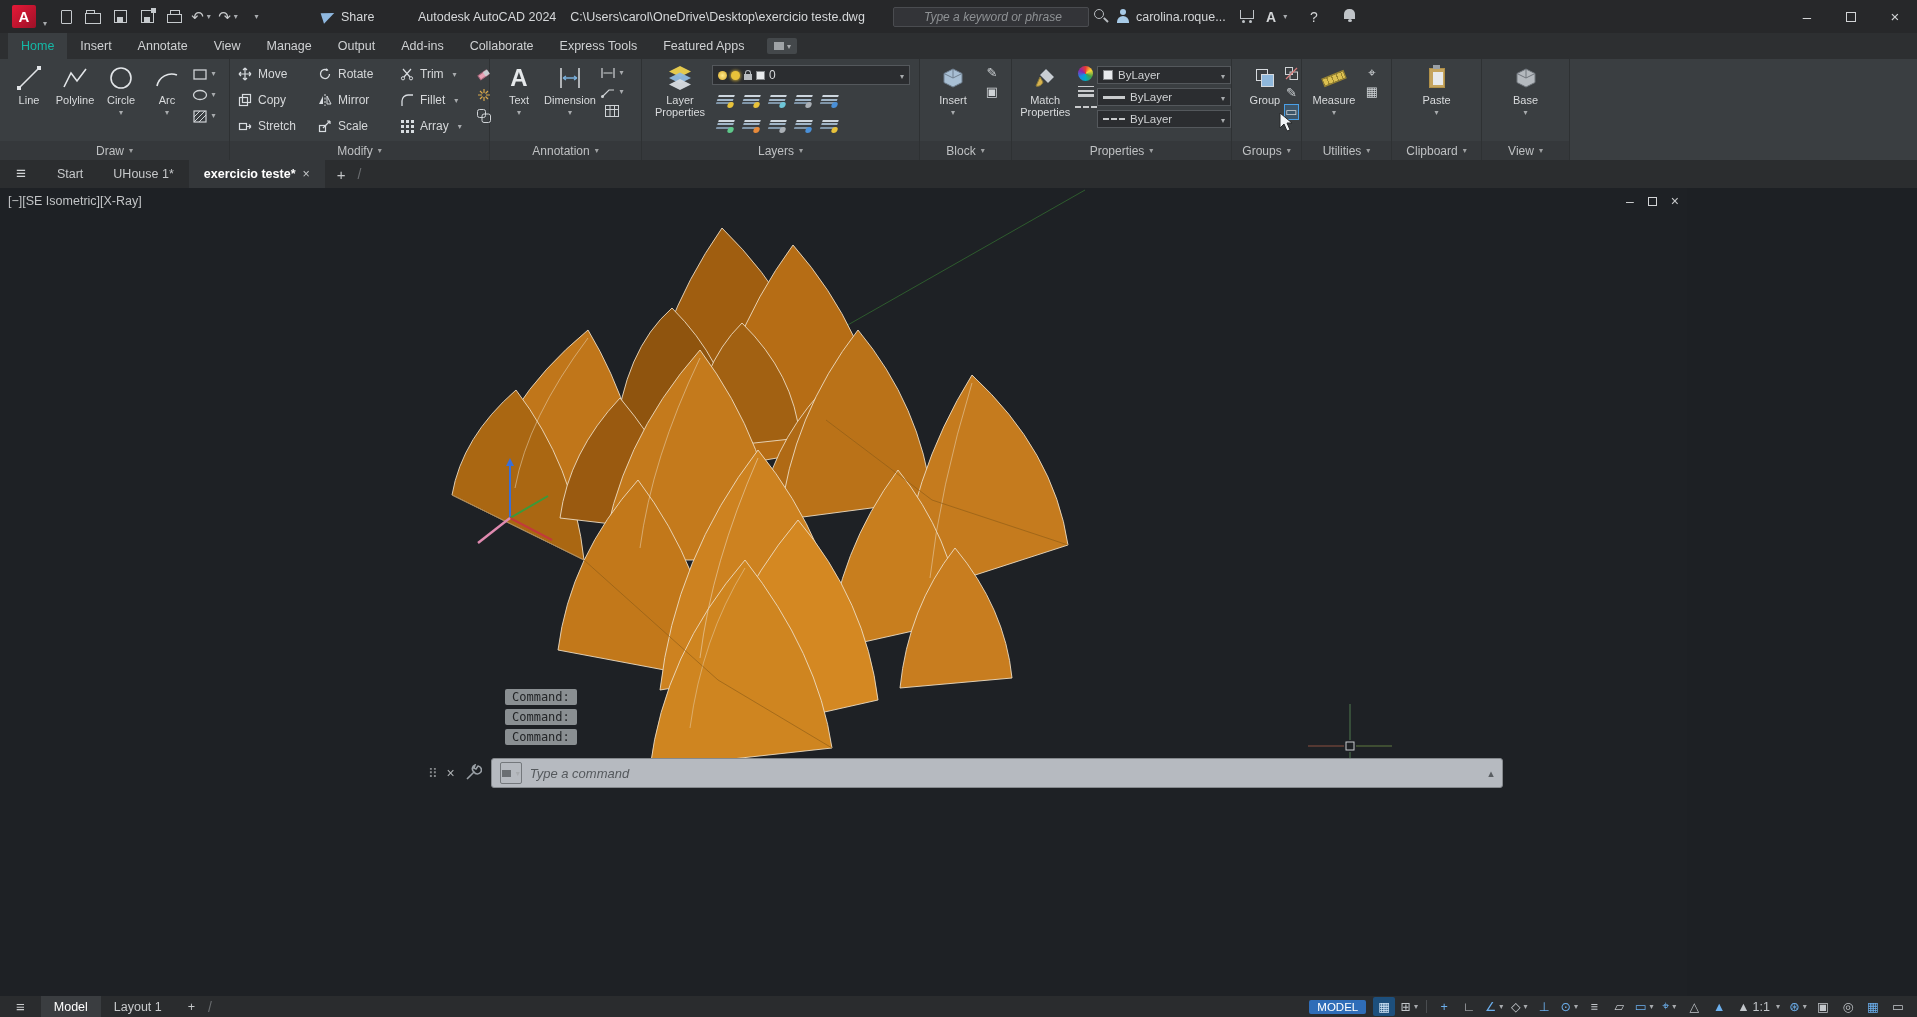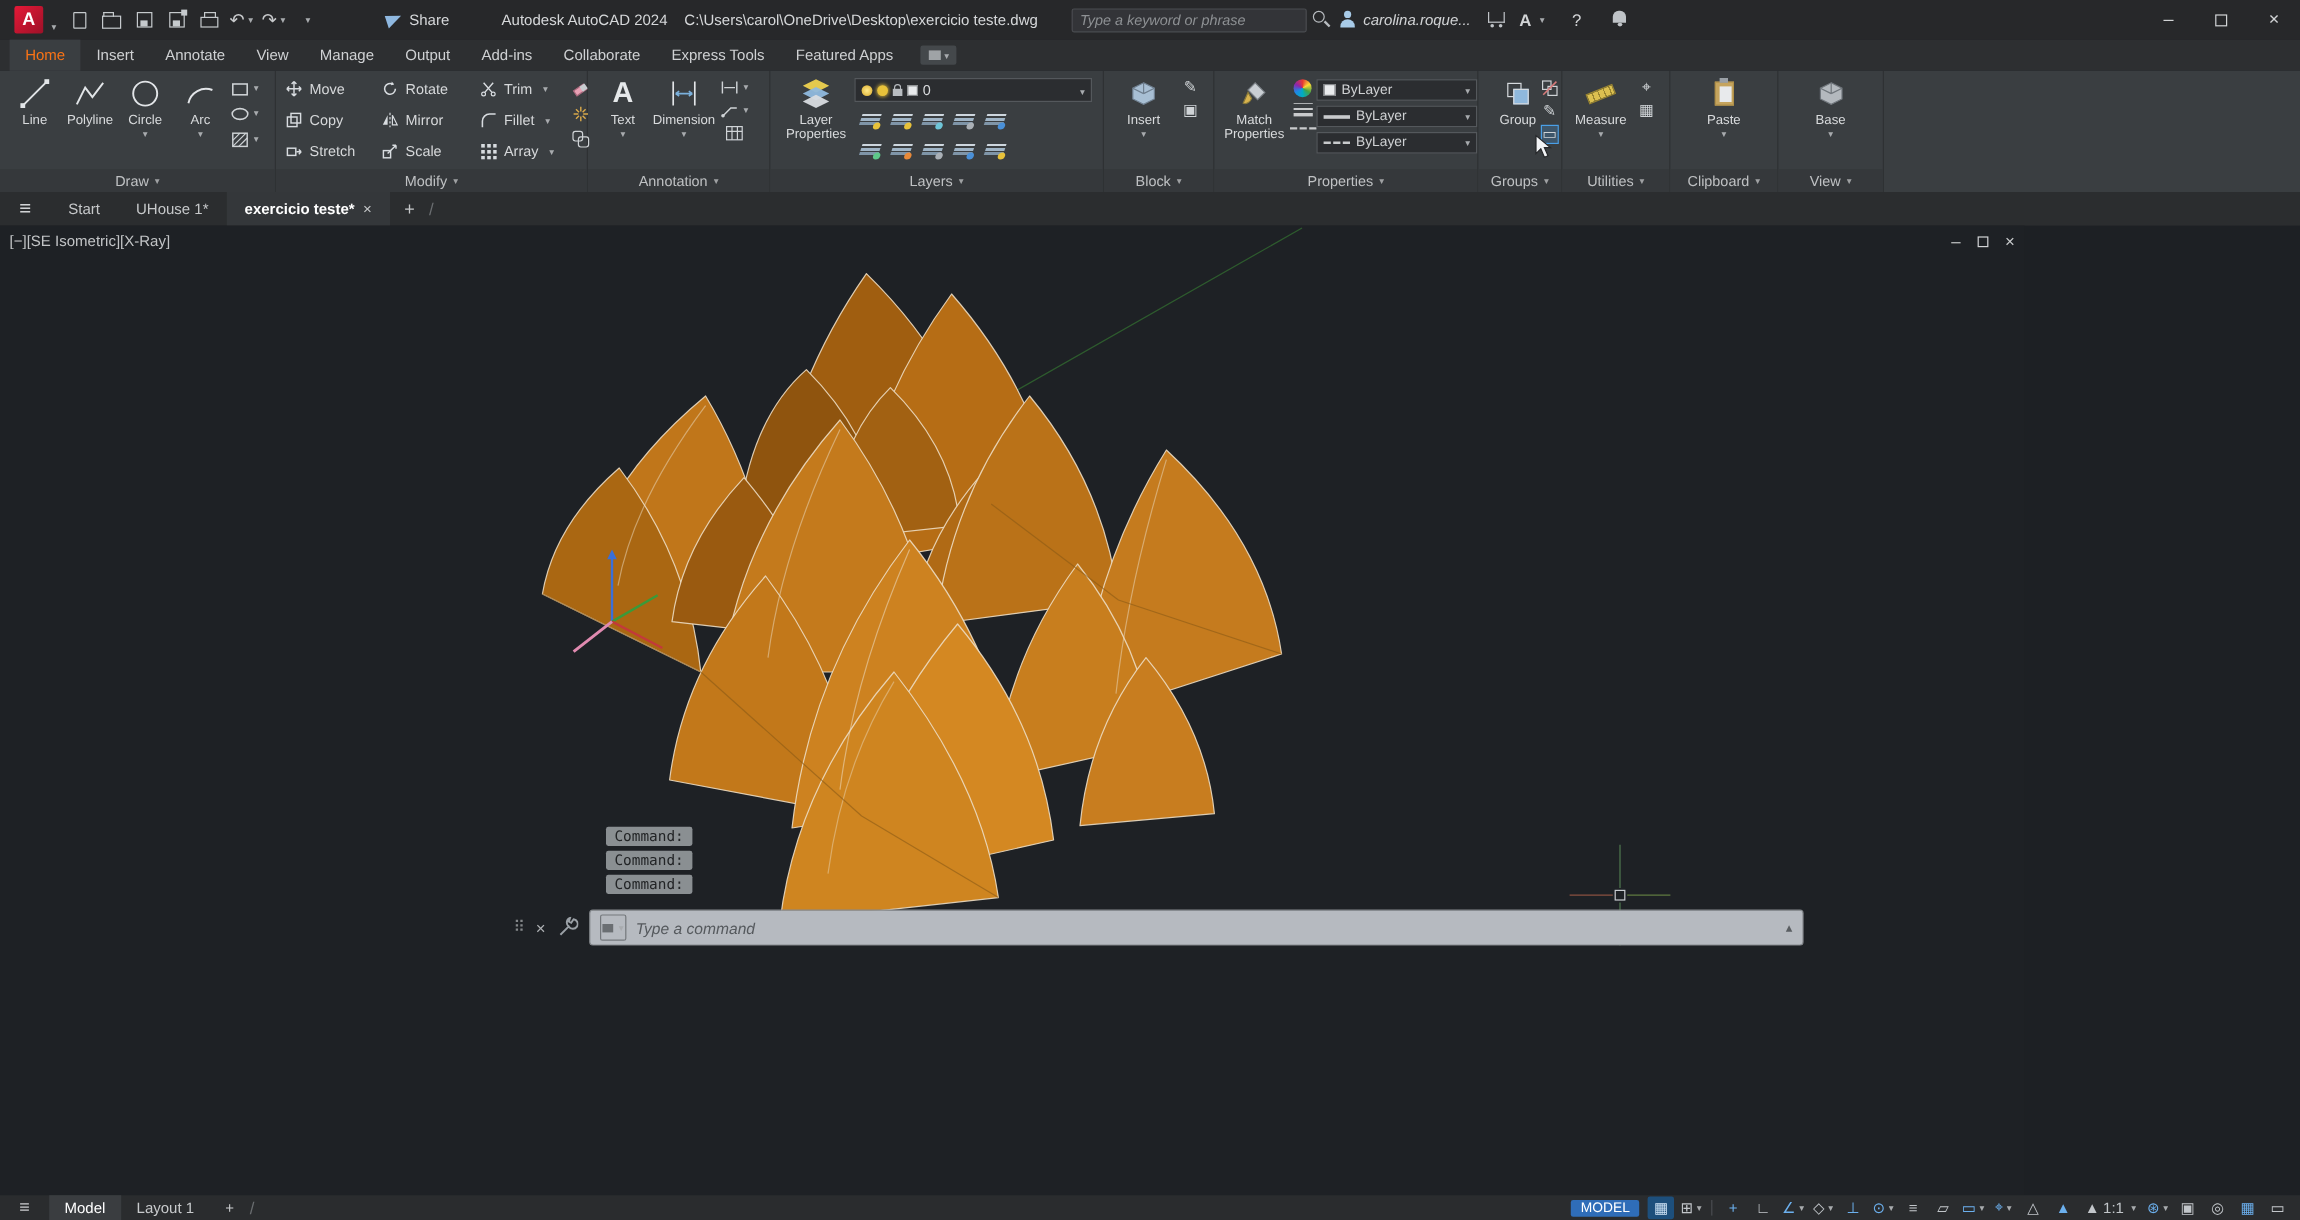--- a/index.html
+++ b/index.html
@@ -17,44 +17,44 @@
 .fold::before{content:"";position:absolute;top:-4px;left:0;width:7px;height:3px;border:1.5px solid #c6cacd;border-bottom:none;}
 .flp{width:13px;height:13px;border:1.5px solid #c6cacd;position:relative;}
 .flp::before{content:"";position:absolute;left:2px;bottom:0;width:6px;height:5px;background:#c6cacd;}
 .flp.plus::after{content:"";position:absolute;right:-3px;top:-3px;width:5px;height:5px;background:#c6cacd;}
 .prn{width:15px;height:9px;border:1.5px solid #c6cacd;position:relative;margin-top:4px;}
 .prn::before{content:"";position:absolute;top:-5px;left:2px;width:8px;height:4px;border:1.5px solid #c6cacd;border-bottom:none;}
 .share{position:absolute;left:322px;top:0;height:33px;display:flex;align-items:center;gap:6px;font-size:12.5px;color:#d6d8da;}
 .plane{width:0;height:0;border-left:13px solid #8fb8e0;border-top:4px solid transparent;border-bottom:7px solid transparent;transform:rotate(-18deg);}
 .tb-title{position:absolute;left:418px;top:0;height:33px;display:flex;align-items:center;gap:14px;font-size:12.5px;color:#d6d8da;white-space:nowrap;}
 .search{position:absolute;left:893px;top:7px;width:196px;height:20px;background:#333438;border:1px solid#4a4c50;border-radius:2px;display:flex;align-items:center;padding:0 6px;}
-.search input{flex:1;background:transparent;border:none;outline:none;color:#c8cacc;font-size:12px;font-family:inherit;}
+.search input{flex:1;background:transparent;border:none;outline:none;color:#c8cacc;font-size:12px;font-family:inherit;margin-left:24px;}
 .search input::placeholder{font-style:italic;color:#8e9194;}
 .mag{position:absolute;left:1094px;top:9px;width:10px;height:10px;border:1.7px solid #b8bcc0;border-radius:50%;}
 .mag::after{content:"";position:absolute;left:8px;top:9px;width:6px;height:1.7px;background:#b8bcc0;transform:rotate(45deg);}
 .avatar{position:absolute;left:1116px;top:9px;width:14px;height:14px;}
 .avatar::before{content:"";position:absolute;left:4px;top:0;width:6px;height:6px;border-radius:50%;background:#a8cbe8;}
 .avatar::after{content:"";position:absolute;left:1px;top:7px;width:12px;height:7px;border-radius:6px 6px 0 0;background:#a8cbe8;}
-.uname{position:absolute;left:1136px;top:0;height:33px;display:flex;align-items:center;font-size:12.5px;color:#d2d4d6;font-style:italic;}
+.uname{position:absolute;left:1136px;top:0;height:33px;display:flex;align-items:center;font-size:12.5px;color:#d2d4d6;}
 .cart{position:absolute;left:1240px;top:10px;width:14px;height:9px;border:1.5px solid #c0c4c8;border-top:none;}
 .cart::before{content:"";position:absolute;left:1px;bottom:-5px;width:3px;height:3px;border-radius:50%;background:#c0c4c8;}
 .cart::after{content:"";position:absolute;right:1px;bottom:-5px;width:3px;height:3px;border-radius:50%;background:#c0c4c8;}
 .brand-a{position:absolute;left:1266px;top:0;height:33px;display:flex;align-items:center;gap:4px;font-size:14px;font-weight:bold;color:#d2d4d6;}
 .help{position:absolute;left:1310px;top:0;height:33px;display:flex;align-items:center;font-size:14px;color:#d2d4d6;}
 .bell{position:absolute;left:1344px;top:9px;width:11px;height:10px;background:#c0c4c8;border-radius:5px 5px 0 0;}
 .bell::after{content:"";position:absolute;left:3.5px;bottom:-3px;width:4px;height:3px;border-radius:50%;background:#c0c4c8;}
 .winbtns{position:absolute;right:0;top:0;height:33px;display:flex;}
 .wbtn{width:44px;height:33px;display:flex;align-items:center;justify-content:center;color:#d2d4d6;font-size:15px;}
 .restore{width:10px;height:10px;border:1.5px solid #d2d4d6;}
 .dd::after{content:"▾";font-size:8px;margin-left:3px;color:#a8abae;}
 
 
 .rtabs{position:absolute;top:33px;left:0;width:100%;height:26px;background:#2d2f31;display:flex;align-items:stretch;padding-left:8px;}
 .rtab{padding:0 13px;display:flex;align-items:center;font-size:12.5px;color:#cfd1d3;}
-.rtab.active{background:#3a3e41;color:#f97316;}
+.rtab.active{background:#3a3e41;color:#14b8a6;}
 .rib-opt{margin-left:10px;align-self:center;width:30px;height:16px;background:#44484b;border-radius:2px;display:flex;align-items:center;justify-content:center;}
 .rib-opt i{width:10px;height:8px;background:#9fa3a6;display:inline-block;}
 
 
 .ribbon{position:absolute;top:59px;left:0;width:100%;height:101px;background:#3a3e41;}
 .panel{position:absolute;top:0;height:101px;border-right:1px solid #2e3133;}
 .plabel{position:absolute;left:0;right:0;bottom:0;height:19px;background:#35383b;color:#bfc1c3;font-size:12px;display:flex;align-items:center;justify-content:center;}
 .plabel::after{content:"▾";font-size:8px;margin-left:5px;color:#9fa1a3;}
 .pbody{position:absolute;left:0;right:0;top:0;bottom:19px;display:flex;}
 .bb{width:46px;padding-top:4px;display:flex;flex-direction:column;align-items:center;gap:1px;color:#d9dbdd;font-size:11px;line-height:12px;text-align:center;}

